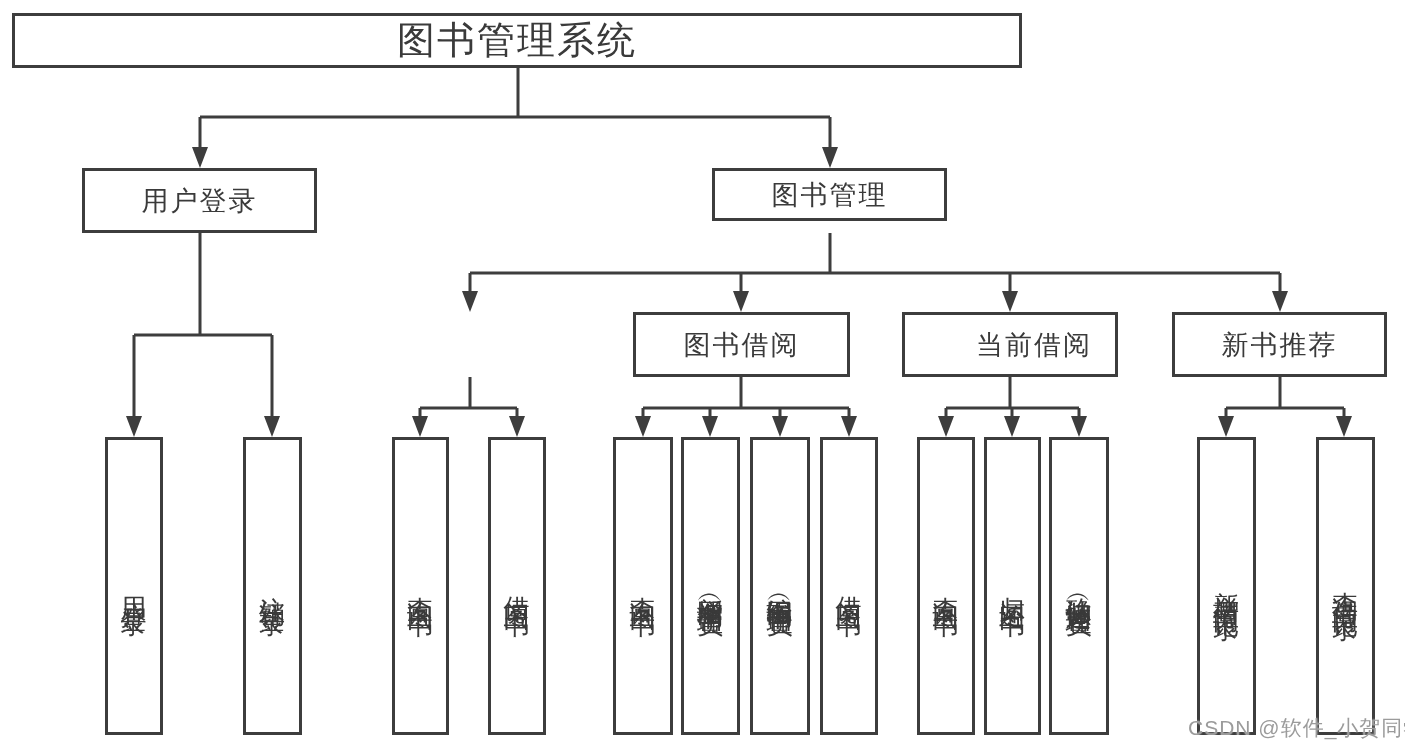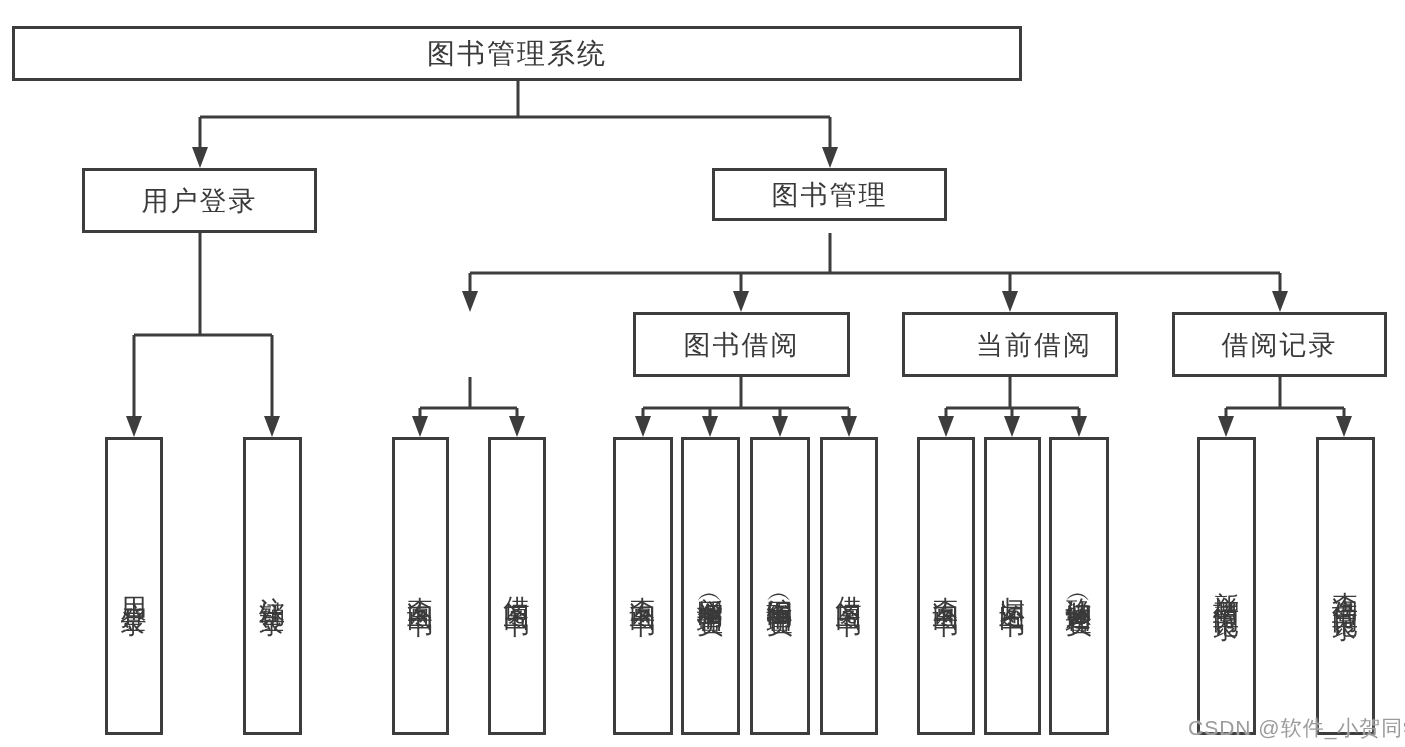--- a/index.html
+++ b/index.html
@@ -35,21 +35,21 @@
     display:flex;
     align-items:center;
     justify-content:center;
     text-align:center;
   }
   .h-box{
     font-size:27px;
     letter-spacing:2px;
     white-space:nowrap;
   }
-  .root-box{font-size:28px;margin-top:13px;}
+  .root-box{font-size:38px;}
   .v-box{
     writing-mode:vertical-rl;
     text-orientation:mixed;
     font-size:26px;
     letter-spacing:5px;
     line-height:1;
   }
   .v-box.tight{letter-spacing:2px;}
   .watermark{
     position:absolute;
@@ -92,21 +92,21 @@
       M1226 437 l-8 -21 h16 z M1344 437 l-8 -21 h16 z"></path>
   </svg>
 
   <div class="box h-box root-box" style="left:12px;top:13px;width:1010px;height:55px;">图书管理系统</div>
 
   <div class="box h-box" style="left:82px;top:168px;width:235px;height:65px;">用户登录</div>
   <div class="box h-box" style="left:712px;top:168px;width:235px;height:53px;">图书管理</div>
 
   <div class="box h-box" style="left:633px;top:312px;width:217px;height:65px;">图书借阅</div>
   <div class="box h-box" style="left:902px;top:312px;width:216px;height:65px;padding-left:48px;">当前借阅</div>
-  <div class="box h-box" style="left:1172px;top:312px;width:215px;height:65px;">借阅记录</div>
+  <div class="box h-box" style="left:1172px;top:312px;width:215px;height:65px;">新书推荐</div>
 
   <div class="box v-box" style="left:105px;top:437px;width:58px;height:298px;">用户登录</div>
   <div class="box v-box" style="left:243px;top:437px;width:59px;height:298px;">注销登录</div>
 
   <div class="box v-box" style="left:392px;top:437px;width:57px;height:298px;">查询图书</div>
   <div class="box v-box" style="left:488px;top:437px;width:58px;height:298px;">借阅图书</div>
 
   <div class="box v-box" style="left:613px;top:437px;width:60px;height:298px;">查询图书</div>
   <div class="box v-box tight" style="left:681px;top:437px;width:59px;height:298px;">新增图书（管理员）</div>
   <div class="box v-box tight" style="left:750px;top:437px;width:60px;height:298px;">编辑图书（管理员）</div>

